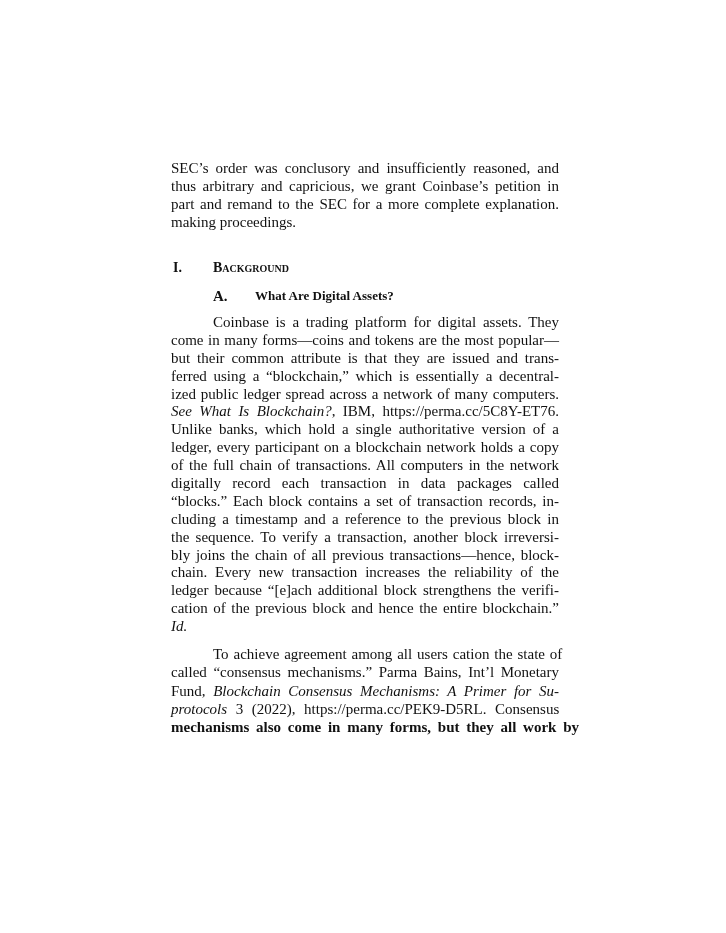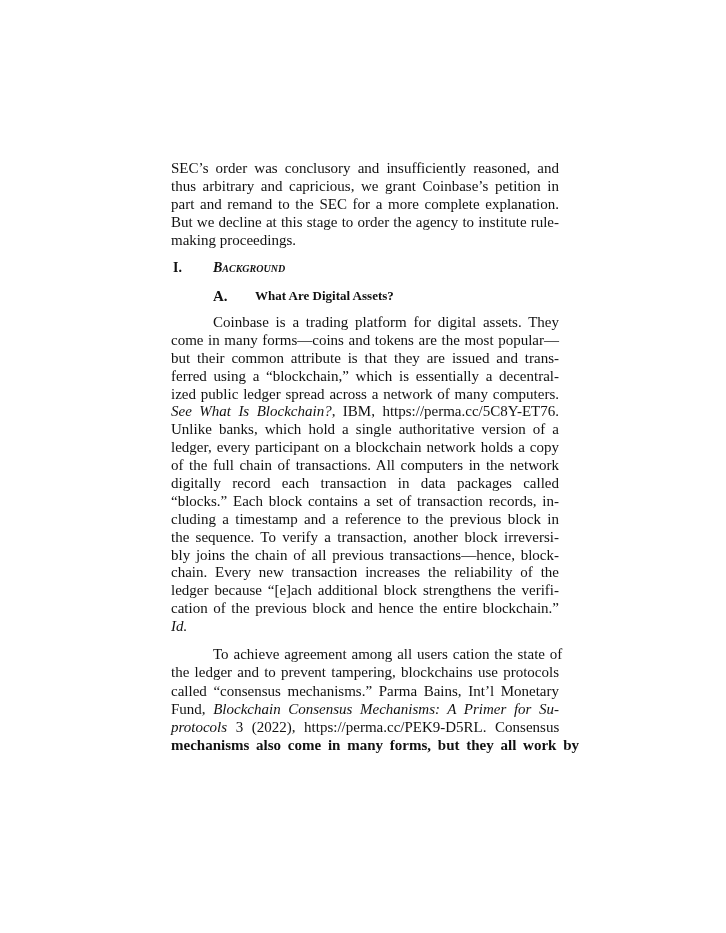--- a/index.html
+++ b/index.html
@@ -9,35 +9,34 @@
     .line { display: block; height: 18.1px; line-height: 18.1px; font-size: 15px; white-space: nowrap; box-sizing: border-box; width: 388px; }
     .indent { padding-left: 42px; }
     .it { font-style: italic; }
     .intro { top: 159px; }
     .p1 { top: 314px; height: 18px; }
     .p1 .line { height: 17.9px; line-height: 17.9px; }
     .p2 { top: 645px; }
     .p2 .line { height: 18.3px; line-height: 18.3px; }
     .heading { position: absolute; font-weight: bold; white-space: nowrap; }
     .sec-num { left: 173px; top: 259px; font-size: 14px; line-height: 18px; }
-    .sec-title { left: 213px; top: 259px; font-size: 14px; line-height: 18px; font-variant: small-caps; font-style: italic; }
+    .sec-title { left: 213px; top: 259px; font-size: 14px; line-height: 18px; font-variant: small-caps; }
     .sub-num { left: 213px; top: 287px; font-size: 15px; line-height: 18px; }
     .sub-title { left: 255px; top: 287px; font-size: 13px; line-height: 18px; }
     .page-number { position: absolute; left: 359px; top: 856px; font-size: 15px; line-height: 18px; }
   </style>
 </head>
 <body>
 
 <div class="page">
 
   <div class="block intro">
     <div class="line j" style="word-spacing: 3.33705px;">SEC’s order was conclusory and insufficiently reasoned, and</div>
     <div class="line j" style="word-spacing: 2.83398px;">thus arbitrary and capricious, we grant Coinbase’s petition in</div>
     <div class="line j" style="word-spacing: 1.93594px;">part and remand to the SEC for a more complete explanation.</div>
-    <div class="line j" style="word-spacing: 0.398438px;">But we decline at this stage to order the agency to institute rule-</div>
     <div class="line">making proceedings.</div>
   </div>
 
   <div class="heading sec-num">I.</div>
   <div class="heading sec-title">Background</div>
 
   <div class="heading sub-num">A.</div>
   <div class="heading sub-title">What Are Digital Assets?</div>
 
   <div class="block p1">
@@ -56,21 +55,20 @@
     <div class="line j" style="word-spacing: 2.53711px;">the sequence. To verify a transaction, another block irreversi-</div>
     <div class="line j" style="word-spacing: 2.00195px;">bly joins the chain of all previous transactions—hence, block-</div>
     <div class="line j" style="word-spacing: 4.08984px;">chain. Every new transaction increases the reliability of the</div>
     <div class="line j" style="word-spacing: 2.17634px;">ledger because “[e]ach additional block strengthens the verifi-</div>
     <div class="line j" style="word-spacing: 1.82986px;">cation of the previous block and hence the entire blockchain.”</div>
     <div class="line it">Id.</div>
   </div>
 
   <div class="block p2">
     <div class="line j indent" style="word-spacing: 1.12153px;">To achieve agreement among all users cation the state of</div>
-    <div class="line j" style="word-spacing: 1.48242px;">the ledger and to prevent tampering, blockchains use protocols</div>
     <div class="line j" style="word-spacing: 2.8776px;">called “consensus mechanisms.” Parma Bains, Int’l Monetary</div>
     <div class="line j" style="word-spacing: 3.84375px;"><span>Fund, </span><span class="it">Blockchain Consensus Mechanisms: A Primer for Su-</span></div>
     <div class="line j" style="word-spacing: 4.81641px;"><span class="it">protocols</span><span> 3 (2022), https://perma.cc/PEK9-D5RL. Consensus</span></div>
     <div class="line j" style="word-spacing: 3.01406px; font-weight: bold;">mechanisms also come in many forms, but they all work by</div>
   </div>
 
   <div class="page-number">5</div>
 </div>
 
 </body></html>

